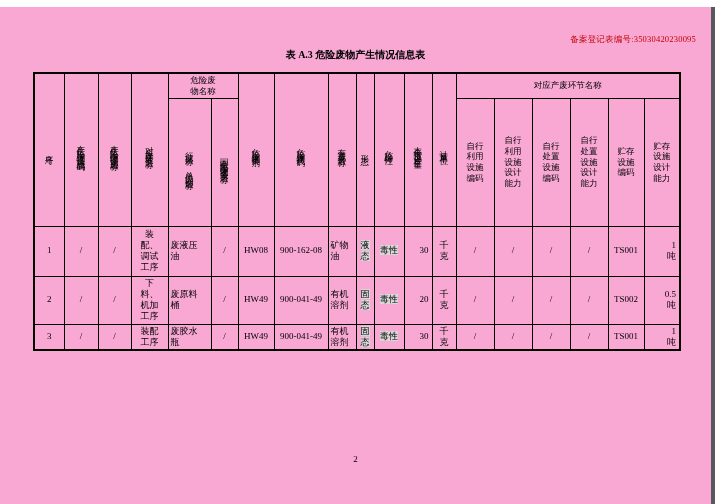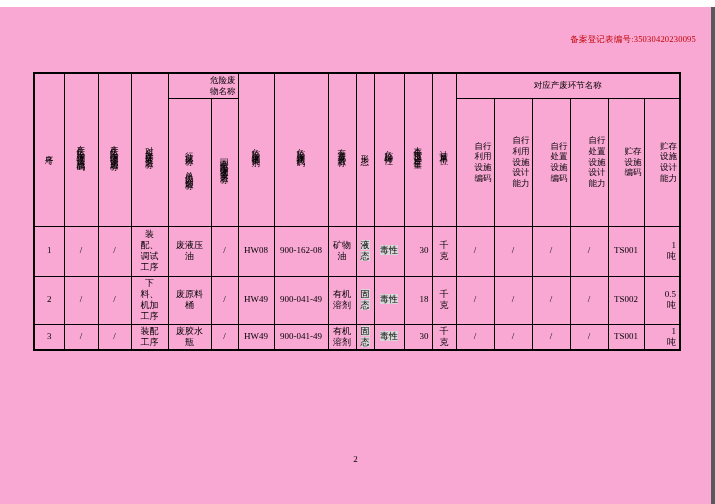--- a/index.html
+++ b/index.html
@@ -45,37 +45,38 @@
   tr.r3 { height:26px; }
   th { font-size:8.5px; }
   .vtext {
     writing-mode:vertical-rl;
     text-orientation:upright;
     letter-spacing:2px;
     white-space:pre-line;
     display:inline-block;
     max-height:150px;
   }
-  .pre { white-space:pre-line;text-align:right; }
+  .pre { white-space:pre-line; }
   tbody td { white-space:pre-line; word-break:break-all; }
-  td.left { text-align:center; }
+  td.left { text-align:left; }
   td.num { text-align:right; padding-right:3px; }
   .hl { background:#d8d8d8; }
   .page-number {
     position:absolute; top:447px; left:0; right:0;
     text-align:center; font-size:9px;
   }
 </style>
 </head>
 <body>
 
 <div class="page">
 
   <div class="reg-number">备案登记表编号:35030420230095</div>
 
+  <div class="doc-title">表 A.3 危险废物产生情况信息表</div>
 
   <table class="main">
     <colgroup>
       <col style="width:30px">
         <col style="width:34px">
         <col style="width:33px">
         <col style="width:37px">
       <col style="width:43px">
         <col style="width:27px">
         <col style="width:36px">
@@ -180,21 +181,21 @@
         <td class="left">废原料
 桶</td>
         <td>/</td>
         <td>HW49</td>
         <td>900-041-49</td>
         <td class="left">有机
 溶剂</td>
         <td><span class="hl">固
 态</span></td>
         <td><span class="hl">毒性</span></td>
-        <td class="num">18</td>
+        <td class="num">20</td>
         <td>千
 克</td>
         <td>/</td>
         <td>/</td>
         <td>/</td>
         <td>/</td>
         <td>TS002</td>
         <td class="num">0.5
 吨</td>
       </tr>

